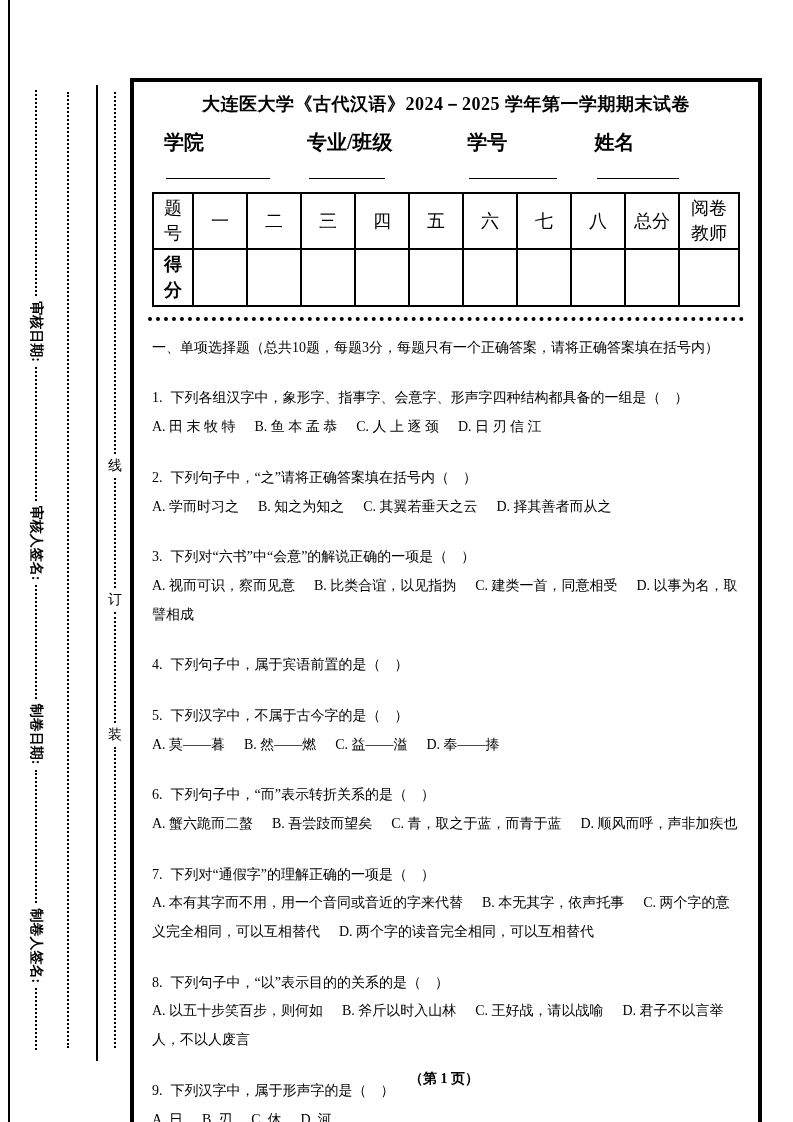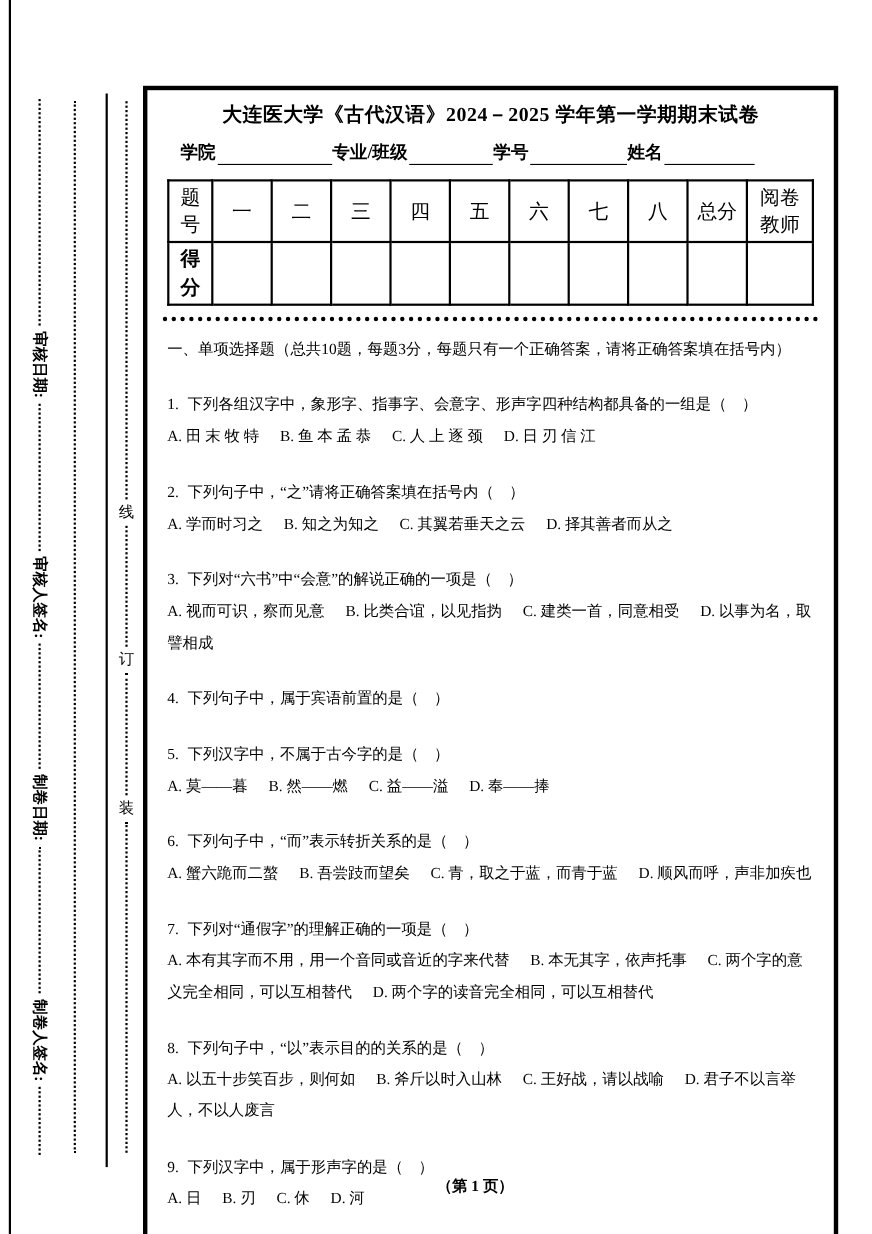--- a/index.html
+++ b/index.html
@@ -37,21 +37,21 @@
   .main {
     position: absolute; left: 130px; top: 78px; width: 632px; height: 1103px;
     border: 4px solid #000000; padding: 10px 18px 0;
     background: #fff;
   }
   .title { font-size: 18px; font-weight: bold; text-align: center; letter-spacing: 0.5px; }
 
   .fields {
     display: flex; justify-content: flex-start;
     margin-top: 13px; padding: 0 24px 0 12px;
-    font-size: 16px; font-weight: bold;
+    font-size: 20px; font-weight: bold;
   }
   .uline { display: inline-block; height: 15px; border-bottom: 1px solid #000; vertical-align: bottom; margin-left: 2px; }
   .u1 { width: 104px; } .u2 { width: 76px; } .u3 { width: 88px; } .u4 { width: 82px; }
 
   .score-table { width: 100%; border-collapse: collapse; table-layout: fixed; margin-top: 13px; font-size: 18px; }
   .score-table td { border: 2px solid #000; text-align: center; vertical-align: middle; padding: 2px; }
   .row-head { height: 48px; }
   .row-score { height: 38px; font-weight: bold; }
   .vwrap  { width: 1.2em; margin: 0 auto; word-break: break-all; line-height: 1.4; }
   .vwrap2 { width: 2.5em; margin: 0 auto; word-break: break-all; line-height: 1.4; }
@@ -59,21 +59,21 @@
   .dotline { height: 0; border-bottom: 4px dotted #000; margin: 10px -4px 0; }
 
   .content { margin-top: 13px; font-size: 14px; line-height: 2.05; }
   .section-heading { margin: 0 0 4px; }
   .question { margin-top: 22px; }
   .q-line { margin: 0; }
   .q-num { margin-right: 8px; }
   .opt { margin-right: 1.35em; }
   .opt:last-child { margin-right: 0; }
 
-  .footer { position: absolute; left: 116px; top: 1070px; width: 632px; text-align: center; font-size: 14px; font-weight: bold; }
+  .footer { position: absolute; left: 128px; top: 1070px; width: 632px; text-align: center; font-size: 14px; font-weight: bold; }
 </style>
 </head>
 <body>
 
 <div class="page">
 
   <div class="page-edge"></div>
 
   <div class="margin-labels">
     <span class="leader" style="flex-grow:20"></span>

